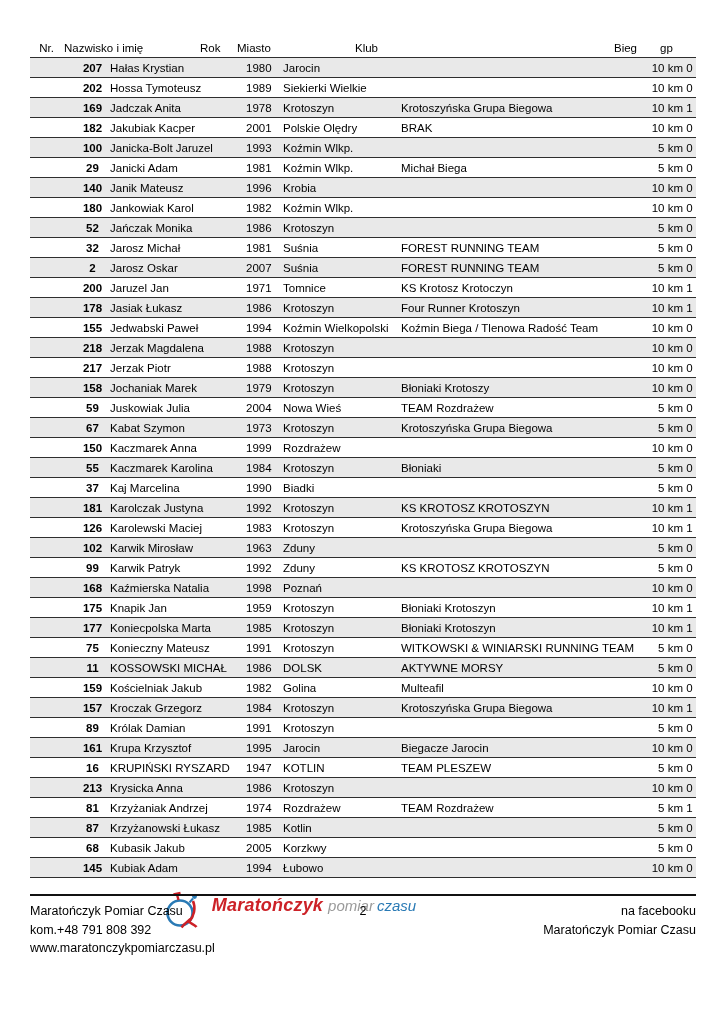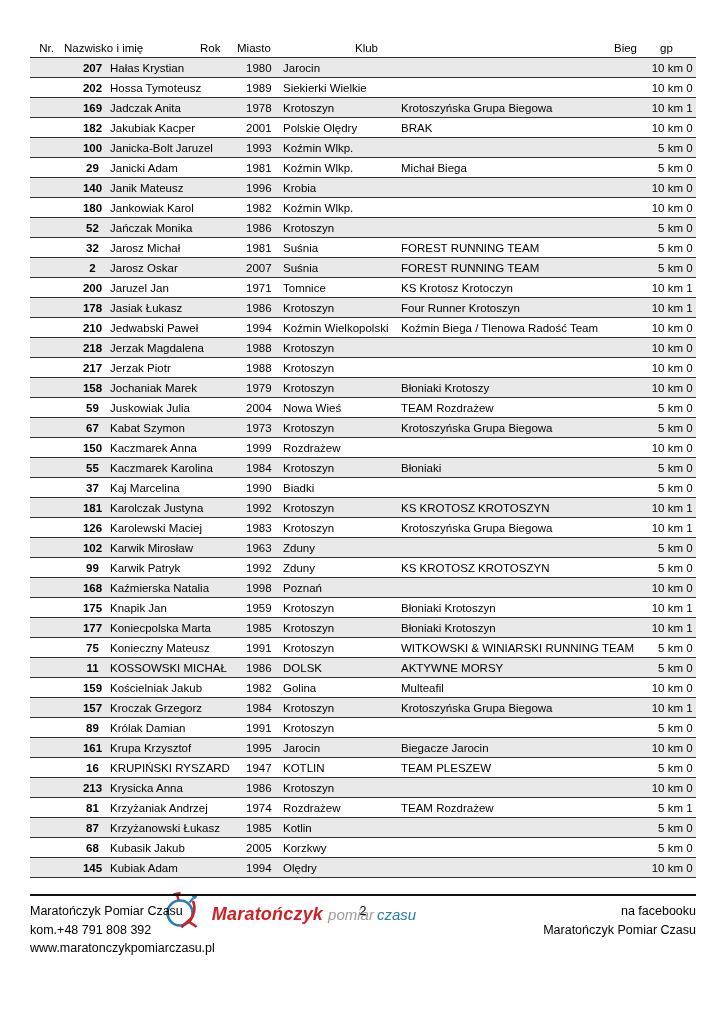--- a/index.html
+++ b/index.html
@@ -37,21 +37,21 @@
   .c-year { }
   .c-city { }
   .c-club { }
   .c-race { text-align:right; }
   .c-gp   { text-align:center; }
 
   
   .logo-wrap {
     position:absolute;
     top:888px; left:0; width:579px;
-    display:flex; justify-content:center; align-items:center;
+    display:flex; justify-content:center; 
     gap:7px;
     height:46px;
   }
   .logo-text { display:flex; align-items:baseline; gap:5px; }
   .logo-brand {
     font-size:18px; font-weight:bold; font-style:italic; color:#cc2127;
     letter-spacing:0.2px;
   }
   .logo-word1 { font-size:15px; font-style:italic; color:#9a9a9a;margin-top:9px; }
   .logo-word2 { font-size:15px; font-style:italic; color:#2a7ab5; margin-left:-2px; }
@@ -198,21 +198,21 @@
       <div class="trow">
         <div class="cell c-nr">178</div>
         <div class="cell c-name">Jasiak Łukasz</div>
         <div class="cell c-year">1986</div>
         <div class="cell c-city">Krotoszyn</div>
         <div class="cell c-club">Four Runner Krotoszyn</div>
         <div class="cell c-race">10 km</div>
         <div class="cell c-gp">1</div>
       </div>
       <div class="trow">
-        <div class="cell c-nr">210</div>
+        <div class="cell c-nr">155</div>
         <div class="cell c-name">Jedwabski Paweł</div>
         <div class="cell c-year">1994</div>
         <div class="cell c-city">Koźmin Wielkopolski</div>
         <div class="cell c-club">Koźmin Biega / Tlenowa Radość Team</div>
         <div class="cell c-race">10 km</div>
         <div class="cell c-gp">0</div>
       </div>
       <div class="trow">
         <div class="cell c-nr">218</div>
         <div class="cell c-name">Jerzak Magdalena</div>
@@ -444,21 +444,21 @@
         <div class="cell c-year">2005</div>
         <div class="cell c-city">Korzkwy</div>
         <div class="cell c-club"></div>
         <div class="cell c-race">5 km</div>
         <div class="cell c-gp">0</div>
       </div>
       <div class="trow">
         <div class="cell c-nr">145</div>
         <div class="cell c-name">Kubiak Adam</div>
         <div class="cell c-year">1994</div>
-        <div class="cell c-city">Olędry</div>
+        <div class="cell c-city">Łubowo</div>
         <div class="cell c-club"></div>
         <div class="cell c-race">10 km</div>
         <div class="cell c-gp">0</div>
       </div>
     </div>
 </div>
 
 <div class="logo-wrap">
   <span>
     <svg width="42" height="42" viewBox="0 0 42 42">

